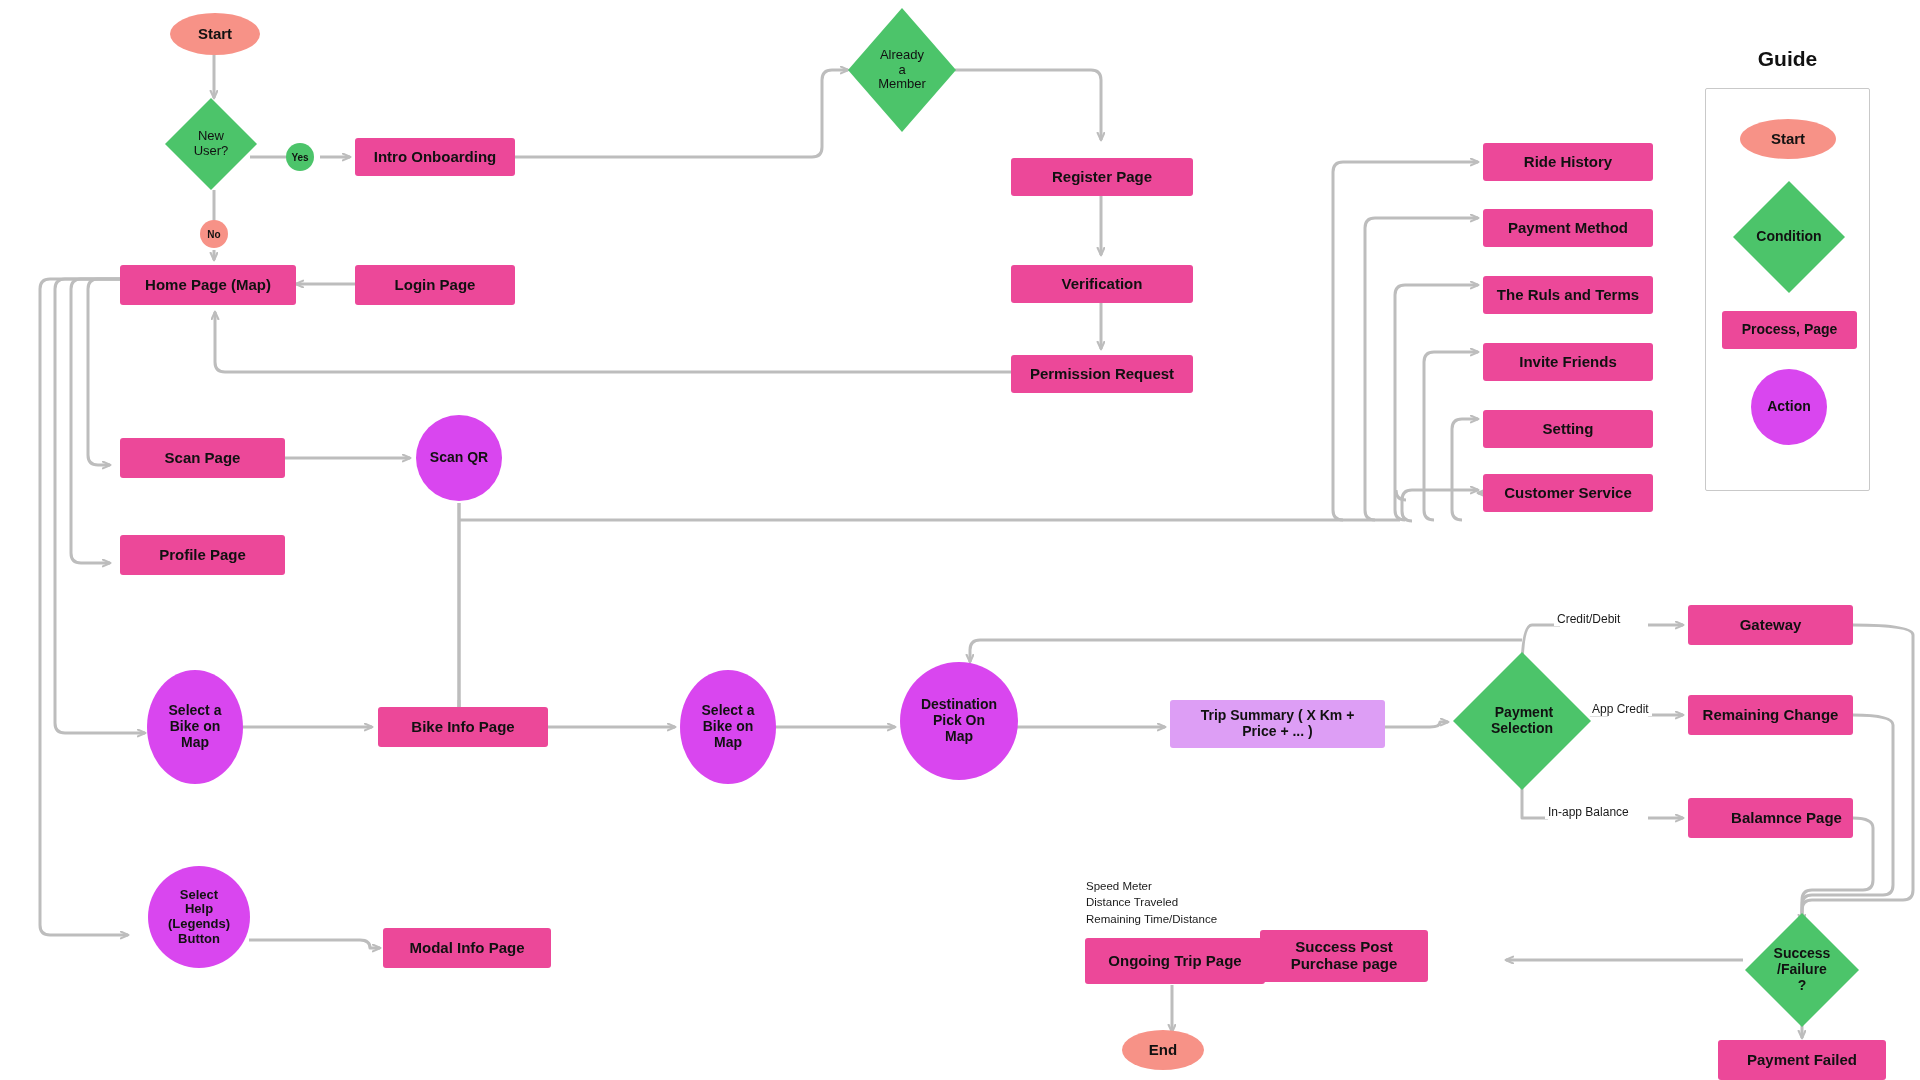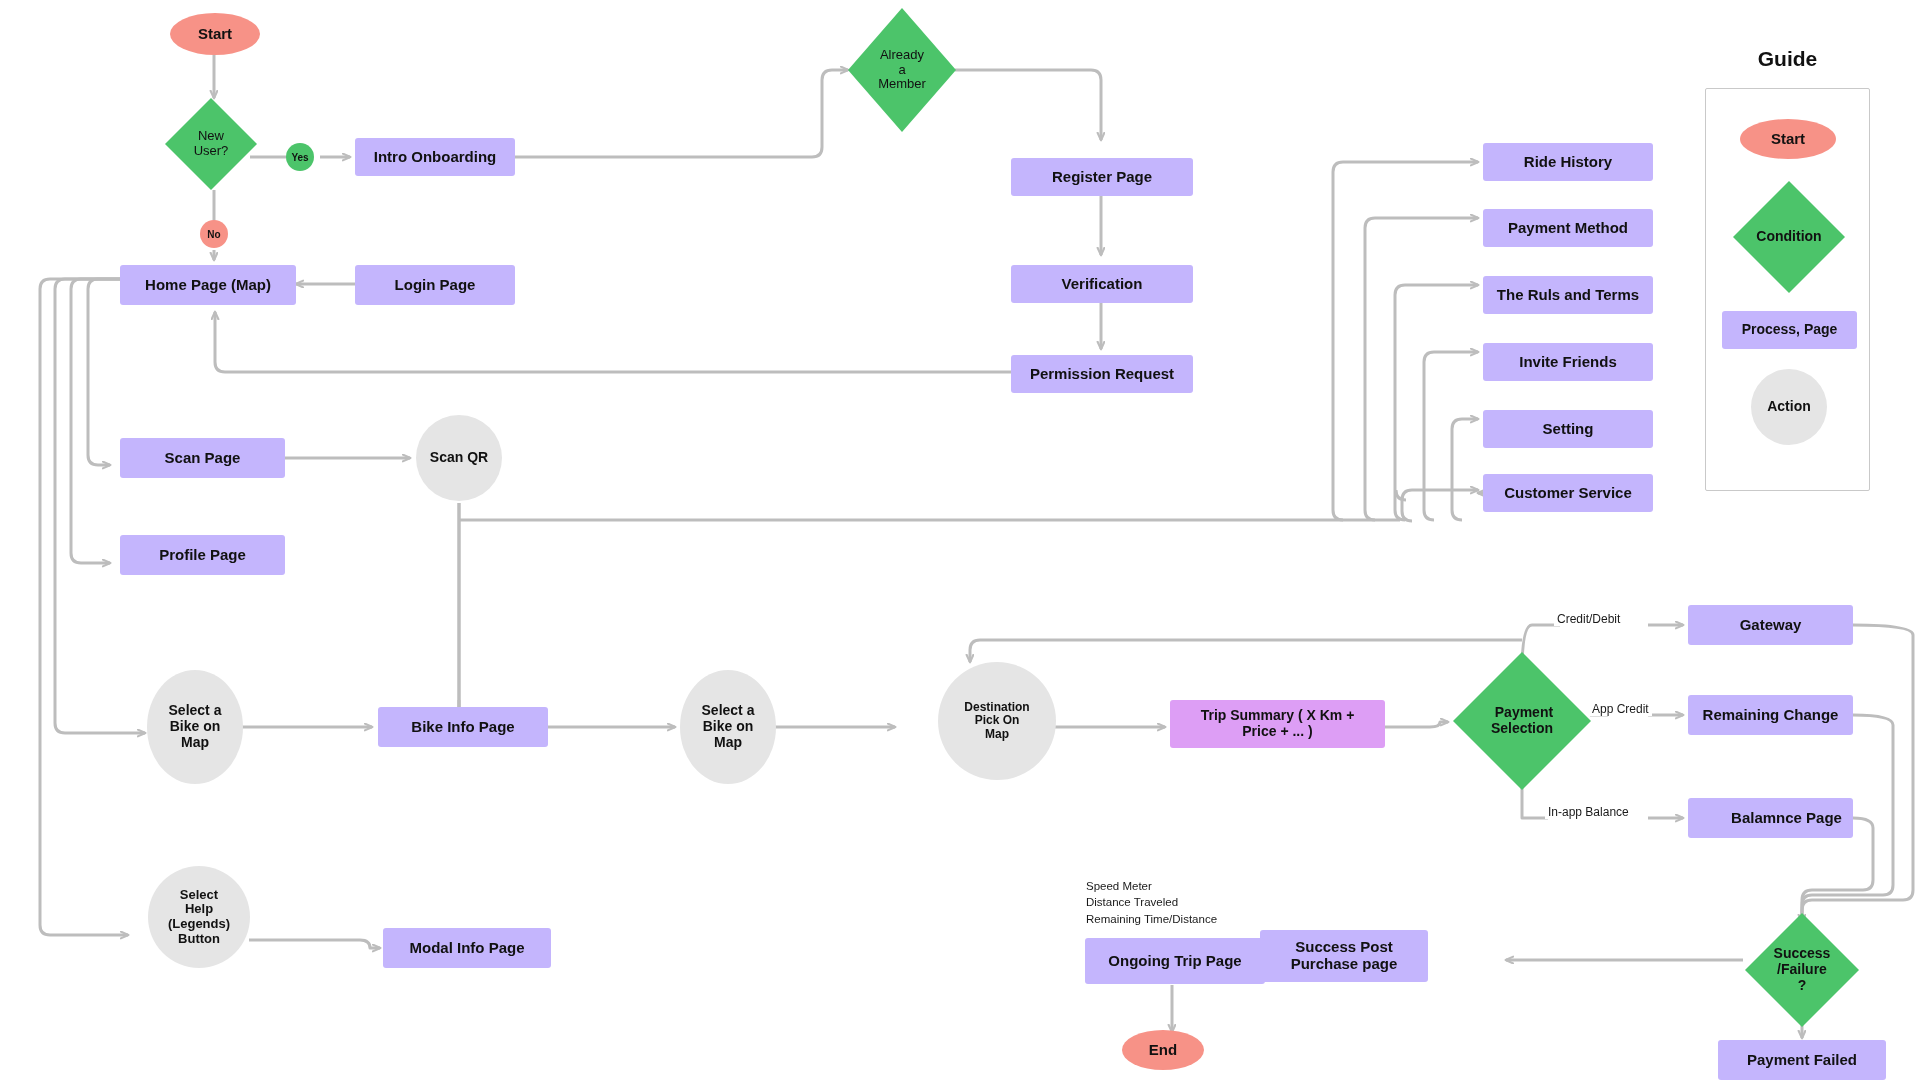--- a/index.html
+++ b/index.html
@@ -4,22 +4,22 @@
 <style>
   html,body{margin:0;padding:0;background:#ffffff;}
   body{font-family:"Liberation Sans", sans-serif;}
   #canvas{position:relative;width:1920px;height:1080px;background:#ffffff;overflow:hidden;}
   svg#edges{position:absolute;left:0;top:0;width:1920px;height:1080px;pointer-events:none;}
 
   .node{position:absolute;display:flex;align-items:center;justify-content:center;
         text-align:center;color:#111111;font-weight:bold;line-height:1.12;
         box-sizing:border-box;}
   .proc{background:#e3a košt;}
-  .proc{background:#c4b5fd;border-radius:3px;font-size:15px;}
-  .action{background:#e5e5e5;border-radius:50%;font-size:14px;}
+  .proc{background:#ec4899;border-radius:3px;font-size:15px;}
+  .action{background:#d946ef;border-radius:50%;font-size:14px;}
   .action-rect{background:#dd9ef5;border-radius:3px;font-size:15px;}
   .term{background:#f79287;border-radius:50%;font-size:15px;}
   .cond{background:#4cc46a;font-size:13px;font-weight:bold;
         clip-path:polygon(50% 0%,100% 50%,50% 100%,0% 50%);}
   .cond.thin{font-weight:normal;}
   .pill{background:#4cc46a;border-radius:50%;color:#111;font-size:10px;font-weight:bold;
         display:flex;align-items:center;justify-content:center;}
   .pill.no{background:#f79287;}
 
   .edge-label{position:absolute;font-size:12px;color:#1a1a1a;font-weight:normal;
@@ -200,21 +200,21 @@
   <div class="node proc" style="left:378px;top:707px;width:170px;height:40px;">
     <span>Bike Info Page</span>
   </div>
 
   <div class="node action" style="left:680px;top:670px;width:96px;height:114px;">
     <span style="white-space:pre-line;">Select a
 Bike on
 Map</span>
   </div>
 
-  <div class="node action" style="left:938px;top:662px;width:118px;height:118px;font-size:12px;">
+  <div class="node action" style="left:900px;top:662px;width:118px;height:118px;font-size:14px;">
     <span style="white-space:pre-line;">Destination
 Pick On
 Map</span>
   </div>
 
   <div class="node action-rect" style="left:1170px;top:700px;width:215px;height:48px;font-size:14px;">
     <span style="white-space:pre-line;text-align:center;">Trip Summary ( X Km +
 Price + ... )</span>
   </div>
 

